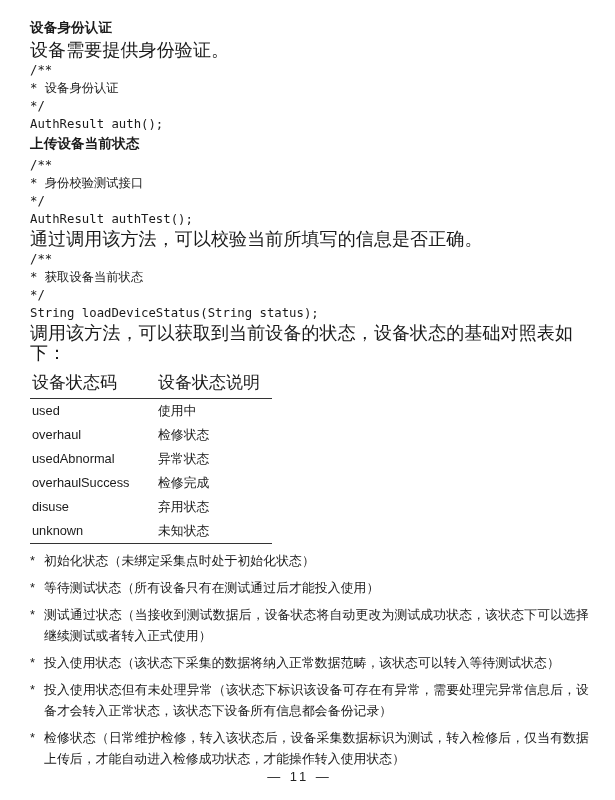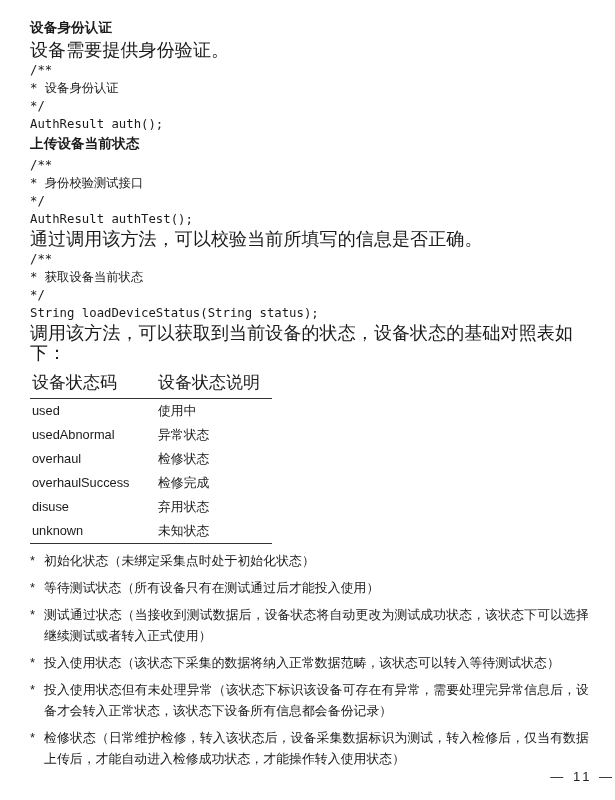--- a/index.html
+++ b/index.html
@@ -88,23 +88,23 @@
     letter-spacing: 0.1px;
   }
   .bullet-list li .star {
     position: absolute;
     left: 0;
     top: 0;
   }
   .footer {
     position: absolute;
     left: 0;
-    right: 0;
+    right: 16px;
     bottom: 16px;
-    text-align: right;
+    text-align: center;
     font-size: 13px;
     letter-spacing: 3px;
     color: #222;
   }
 </style>
 </head>
 <body>
 
 <div class="page">
 
@@ -134,26 +134,26 @@
         <th class="col1">设备状态码</th>
         <th class="col2">设备状态说明</th>
       </tr>
     </thead>
     <tbody>
       <tr>
         <td class="col1">used</td>
         <td class="col2">使用中</td>
       </tr>
       <tr>
+        <td class="col1">overhaul</td>
+        <td class="col2">检修状态</td>
+      </tr>
+      <tr>
         <td class="col1">usedAbnormal</td>
         <td class="col2">异常状态</td>
-      </tr>
-      <tr>
-        <td class="col1">overhaul</td>
-        <td class="col2">检修状态</td>
       </tr>
       <tr>
         <td class="col1">overhaulSuccess</td>
         <td class="col2">检修完成</td>
       </tr>
       <tr>
         <td class="col1">disuse</td>
         <td class="col2">弃用状态</td>
       </tr>
       <tr>

